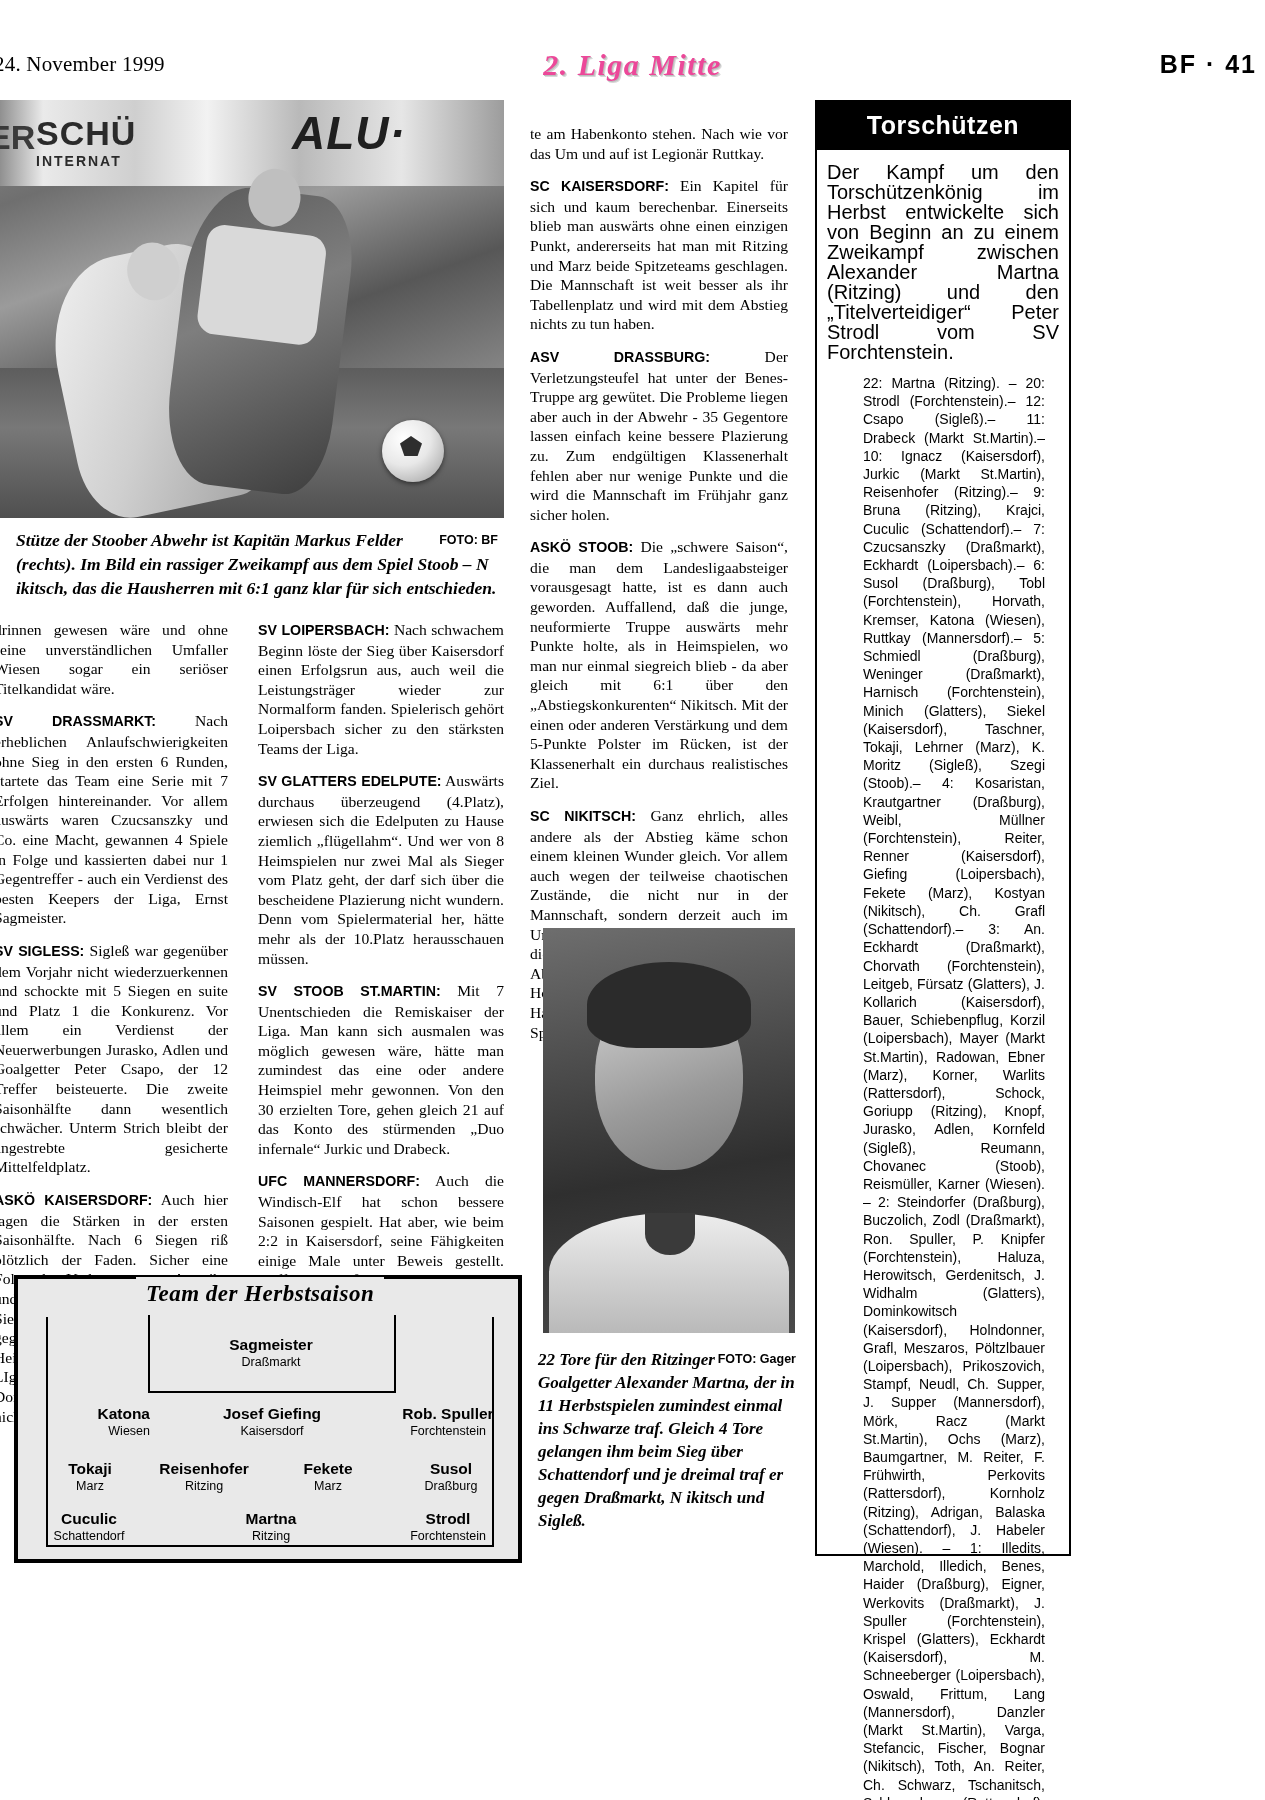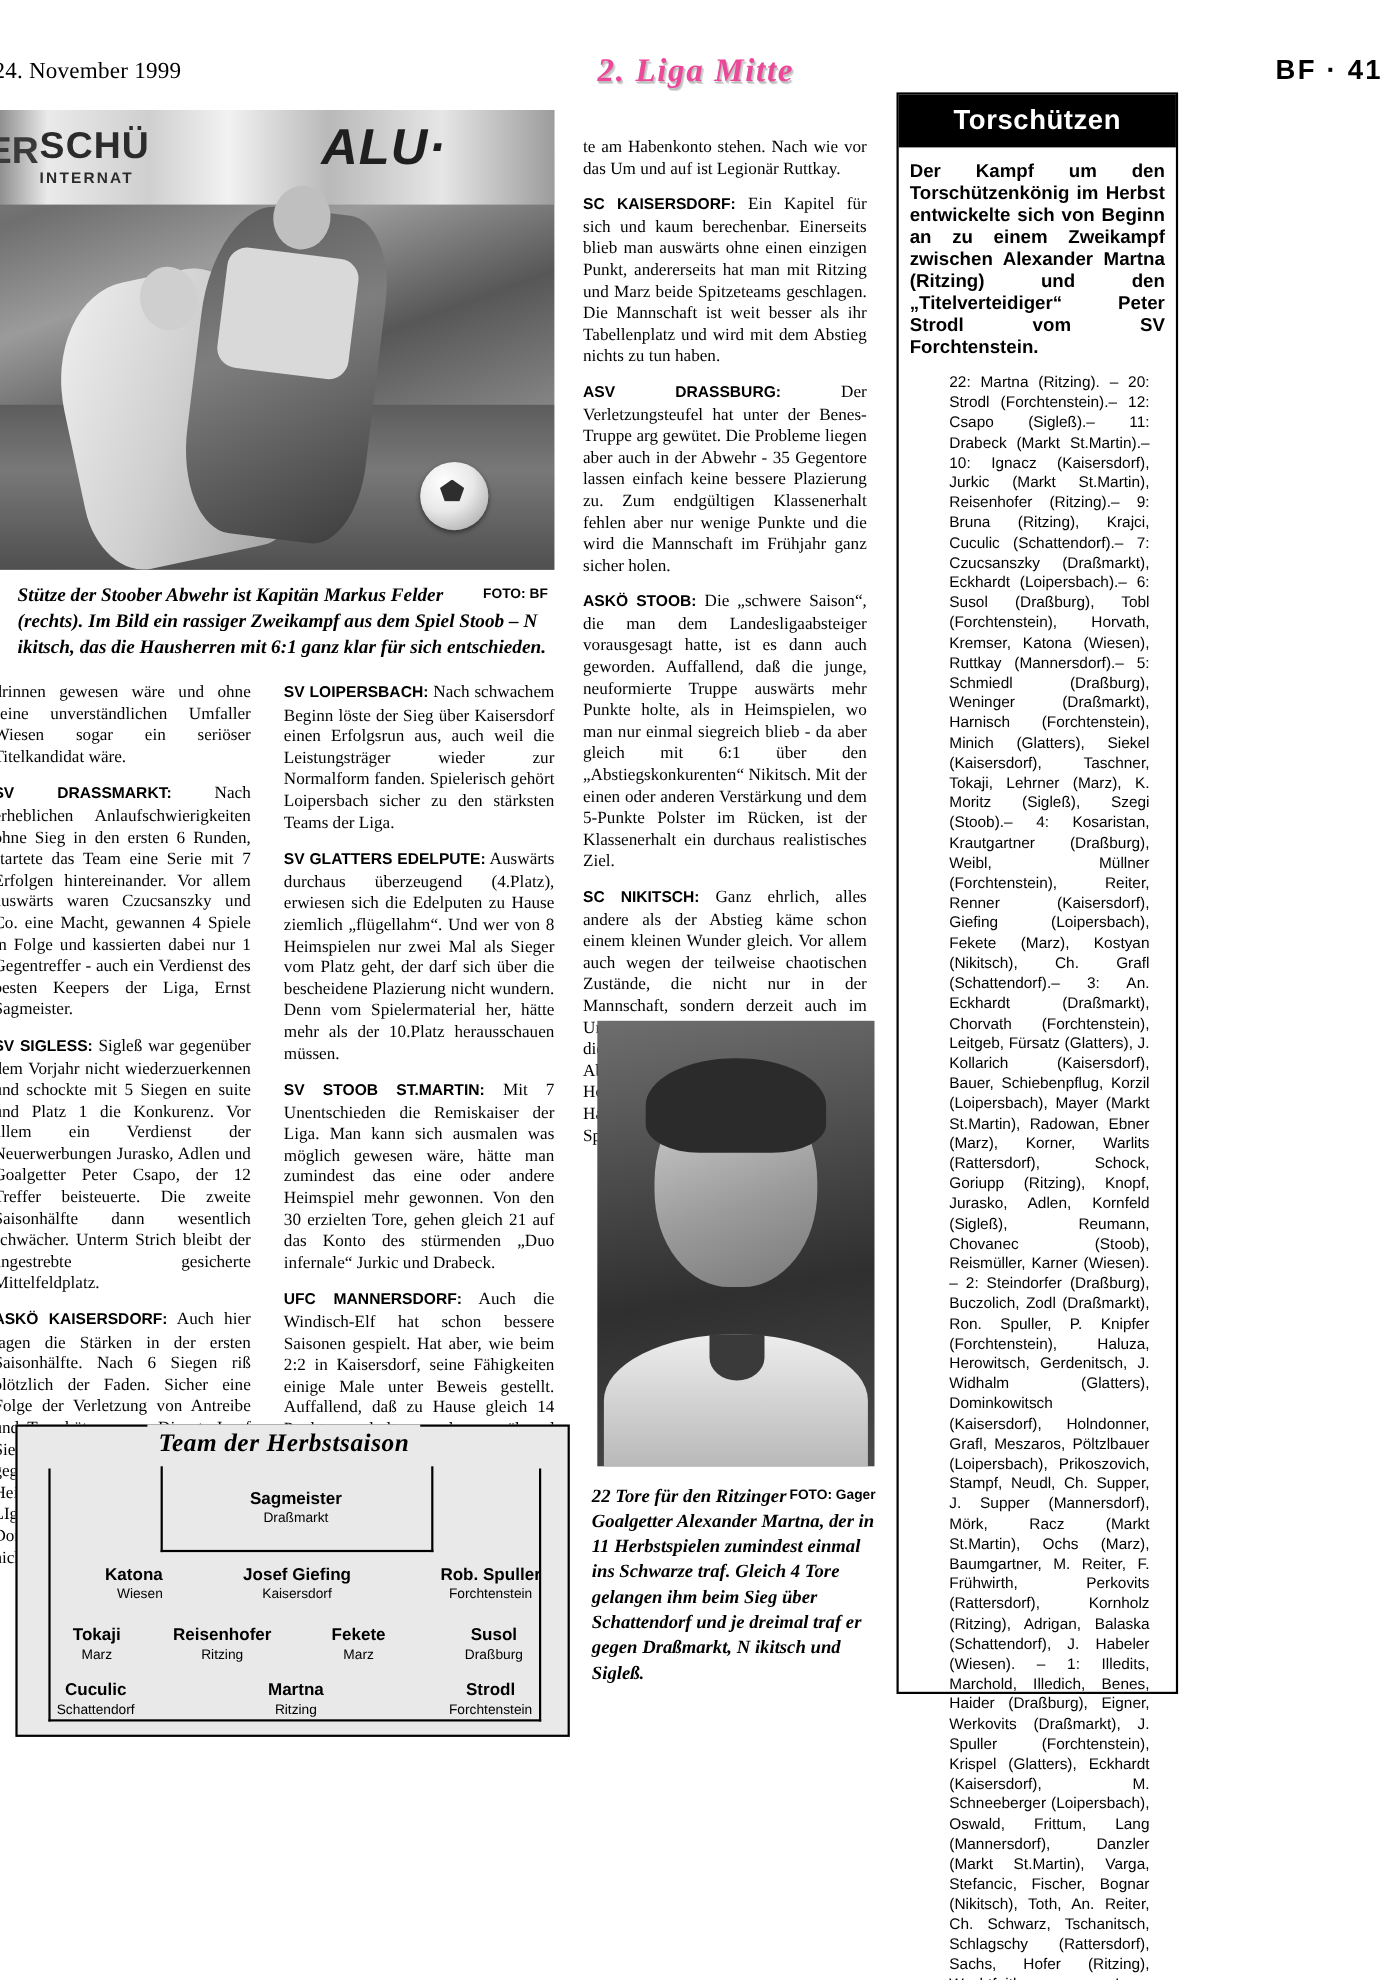--- a/index.html
+++ b/index.html
@@ -111,48 +111,48 @@
   }
   .col p{margin:0 0 13px 0;}
   .col p .lead{font-family:"Liberation Sans",sans-serif;font-weight:bold;font-size:14.2px;}
 
   #col1{left:-6px;top:620px;width:234px;}
   #col2{left:258px;top:620px;width:246px;}
   #col3{left:530px;top:124px;width:258px;}
 
   
   .ts-box{
-    position:absolute;left:815px;top:84px;width:252px;height:1452px;
+    position:absolute;left:815px;top:100px;width:252px;height:1452px;
     border:2px solid #000;
     background:#fff;
   }
   .ts-head{
     background:#000;color:#fff;text-align:center;
     font-weight:bold;font-size:25px;letter-spacing:.5px;
     padding:9px 0 10px 0;
     font-family:"Liberation Sans",sans-serif;
   }
   .ts-intro{
     font-family:"Liberation Sans",sans-serif;
-    font-weight:bold;font-size:17px;line-height:20px;
+    font-weight:normal;font-size:20px;line-height:20px;
     padding:12px 10px 0 10px;text-align:justify;
   }
   .ts-body{
     font-family:"Liberation Sans",sans-serif;
     font-size:14px;line-height:18.2px;
     padding:12px 24px 8px 10px;text-align:justify;
     hyphens:auto;
     margin-left:36px;
   }
   .ts-body b{font-weight:bold;}
 
   
   .team-box{
     position:absolute;left:14px;top:1275px;width:500px;height:280px;
-    border:2px solid #000000;background:#e9e9e9;margin-top:20px;
+    border:4px solid #000000;background:#e9e9e9;
   }
   .team-title{
     position:absolute;left:118px;top:-2px;
     font-family:"Liberation Serif", serif;
     font-style:italic;font-weight:bold;font-size:23px;
     letter-spacing:.5px;
     background:#e9e9e9;padding:4px 10px;
   }
   .pitch{
     position:absolute;left:28px;top:38px;width:444px;height:228px;

